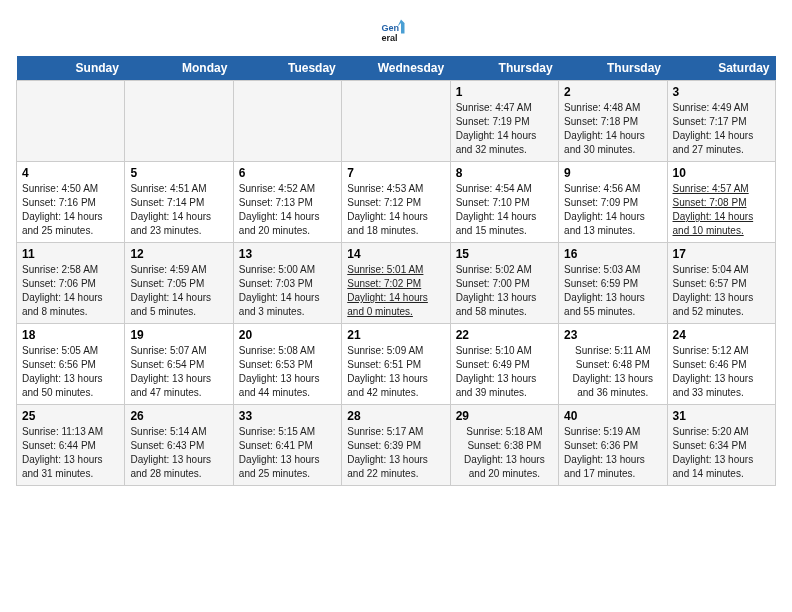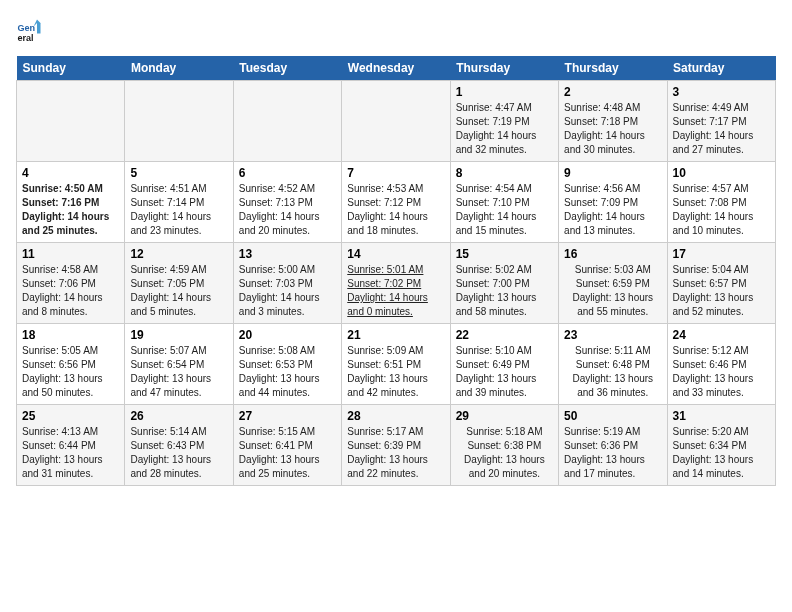--- a/index.html
+++ b/index.html
@@ -5,21 +5,21 @@
     * { margin: 0; padding: 0; box-sizing: border-box; }
     body {
       font-family: Arial, sans-serif;
       background: #fff;
       width: 792px;
       min-height: 612px;
       padding: 16px;
     }
     .header {
       display: flex;
-      justify-content: flex-start;
+      justify-content: center;
       align-items: flex-start;
       margin-bottom: 12px;
     }
     .logo {
       display: flex;
       align-items: center;
       gap: 4px;
     }
     .logo-text {
       display: flex;
@@ -48,21 +48,21 @@
       color: #444;
     }
     table {
       width: 100%;
       border-collapse: collapse;
       font-size: 11px;
     }
     thead tr th {
       background-color: #2563a8;
       color: #fff;
-      text-align: left;
+      text-align: right;
       padding: 5px 6px;
       font-size: 12px;
       font-weight: bold;
     }
     tbody tr td {
       border: 1px solid #ccc;
       padding: 4px 5px;
       vertical-align: top;
       width: calc(100% / 7);
       min-height: 75px;
@@ -146,21 +146,21 @@
           <span class="day-num">3</span>
           <div class="day-info" style="white-space: pre-line;">Sunrise: 4:49 AM
 Sunset: 7:17 PM
 Daylight: 14 hours
 and 27 minutes.</div>
         </td>
       </tr>
       <tr>
         <td>
           <span class="day-num">4</span>
-          <div class="day-info" style="white-space: pre-line; font-weight: bold;">Sunrise: 4:50 AM
+          <div class="day-info" style="white-space: pre-line;">Sunrise: 4:50 AM
 Sunset: 7:16 PM
 Daylight: 14 hours
 and 25 minutes.</div>
         </td>
         <td>
           <span class="day-num">5</span>
           <div class="day-info" style="white-space: pre-line;">Sunrise: 4:51 AM
 Sunset: 7:14 PM
 Daylight: 14 hours
 and 23 minutes.</div>
@@ -188,30 +188,30 @@
         </td>
         <td>
           <span class="day-num">9</span>
           <div class="day-info" style="white-space: pre-line;">Sunrise: 4:56 AM
 Sunset: 7:09 PM
 Daylight: 14 hours
 and 13 minutes.</div>
         </td>
         <td>
           <span class="day-num">10</span>
-          <div class="day-info" style="white-space: pre-line;">Sunrise: 4:57 AM
+          <div class="day-info" style="white-space: pre-line; text-decoration: underline;">Sunrise: 4:57 AM
 Sunset: 7:08 PM
 Daylight: 14 hours
 and 10 minutes.</div>
         </td>
       </tr>
       <tr>
         <td>
           <span class="day-num">11</span>
-          <div class="day-info" style="white-space: pre-line;">Sunrise: 4:58 AM
+          <div class="day-info" style="white-space: pre-line;">Sunrise: 2:58 AM
 Sunset: 7:06 PM
 Daylight: 14 hours
 and 8 minutes.</div>
         </td>
         <td>
           <span class="day-num">12</span>
           <div class="day-info" style="white-space: pre-line;">Sunrise: 4:59 AM
 Sunset: 7:05 PM
 Daylight: 14 hours
 and 5 minutes.</div>
@@ -232,21 +232,21 @@
         </td>
         <td>
           <span class="day-num">15</span>
           <div class="day-info" style="white-space: pre-line;">Sunrise: 5:02 AM
 Sunset: 7:00 PM
 Daylight: 13 hours
 and 58 minutes.</div>
         </td>
         <td>
           <span class="day-num">16</span>
-          <div class="day-info" style="white-space: pre-line; text-align: center;">Sunrise: 5:03 AM
+          <div class="day-info" style="white-space: pre-line;">Sunrise: 5:03 AM
 Sunset: 6:59 PM
 Daylight: 13 hours
 and 55 minutes.</div>
         </td>
         <td>
           <span class="day-num">17</span>
           <div class="day-info" style="white-space: pre-line;">Sunrise: 5:04 AM
 Sunset: 6:57 PM
 Daylight: 13 hours
 and 52 minutes.</div>
@@ -299,55 +299,55 @@
           <span class="day-num">24</span>
           <div class="day-info" style="white-space: pre-line;">Sunrise: 5:12 AM
 Sunset: 6:46 PM
 Daylight: 13 hours
 and 33 minutes.</div>
         </td>
       </tr>
       <tr>
         <td>
           <span class="day-num">25</span>
-          <div class="day-info" style="white-space: pre-line;">Sunrise: 4:13 AM
+          <div class="day-info" style="white-space: pre-line;">Sunrise: 11:13 AM
 Sunset: 6:44 PM
 Daylight: 13 hours
 and 31 minutes.</div>
         </td>
         <td>
           <span class="day-num">26</span>
           <div class="day-info" style="white-space: pre-line;">Sunrise: 5:14 AM
 Sunset: 6:43 PM
 Daylight: 13 hours
 and 28 minutes.</div>
         </td>
         <td>
-          <span class="day-num">27</span>
+          <span class="day-num">33</span>
           <div class="day-info" style="white-space: pre-line;">Sunrise: 5:15 AM
 Sunset: 6:41 PM
 Daylight: 13 hours
 and 25 minutes.</div>
         </td>
         <td>
           <span class="day-num">28</span>
           <div class="day-info" style="white-space: pre-line;">Sunrise: 5:17 AM
 Sunset: 6:39 PM
 Daylight: 13 hours
 and 22 minutes.</div>
         </td>
         <td>
           <span class="day-num">29</span>
           <div class="day-info" style="white-space: pre-line; text-align: center;">Sunrise: 5:18 AM
 Sunset: 6:38 PM
 Daylight: 13 hours
 and 20 minutes.</div>
         </td>
         <td>
-          <span class="day-num">50</span>
+          <span class="day-num">40</span>
           <div class="day-info" style="white-space: pre-line;">Sunrise: 5:19 AM
 Sunset: 6:36 PM
 Daylight: 13 hours
 and 17 minutes.</div>
         </td>
         <td>
           <span class="day-num">31</span>
           <div class="day-info" style="white-space: pre-line;">Sunrise: 5:20 AM
 Sunset: 6:34 PM
 Daylight: 13 hours

